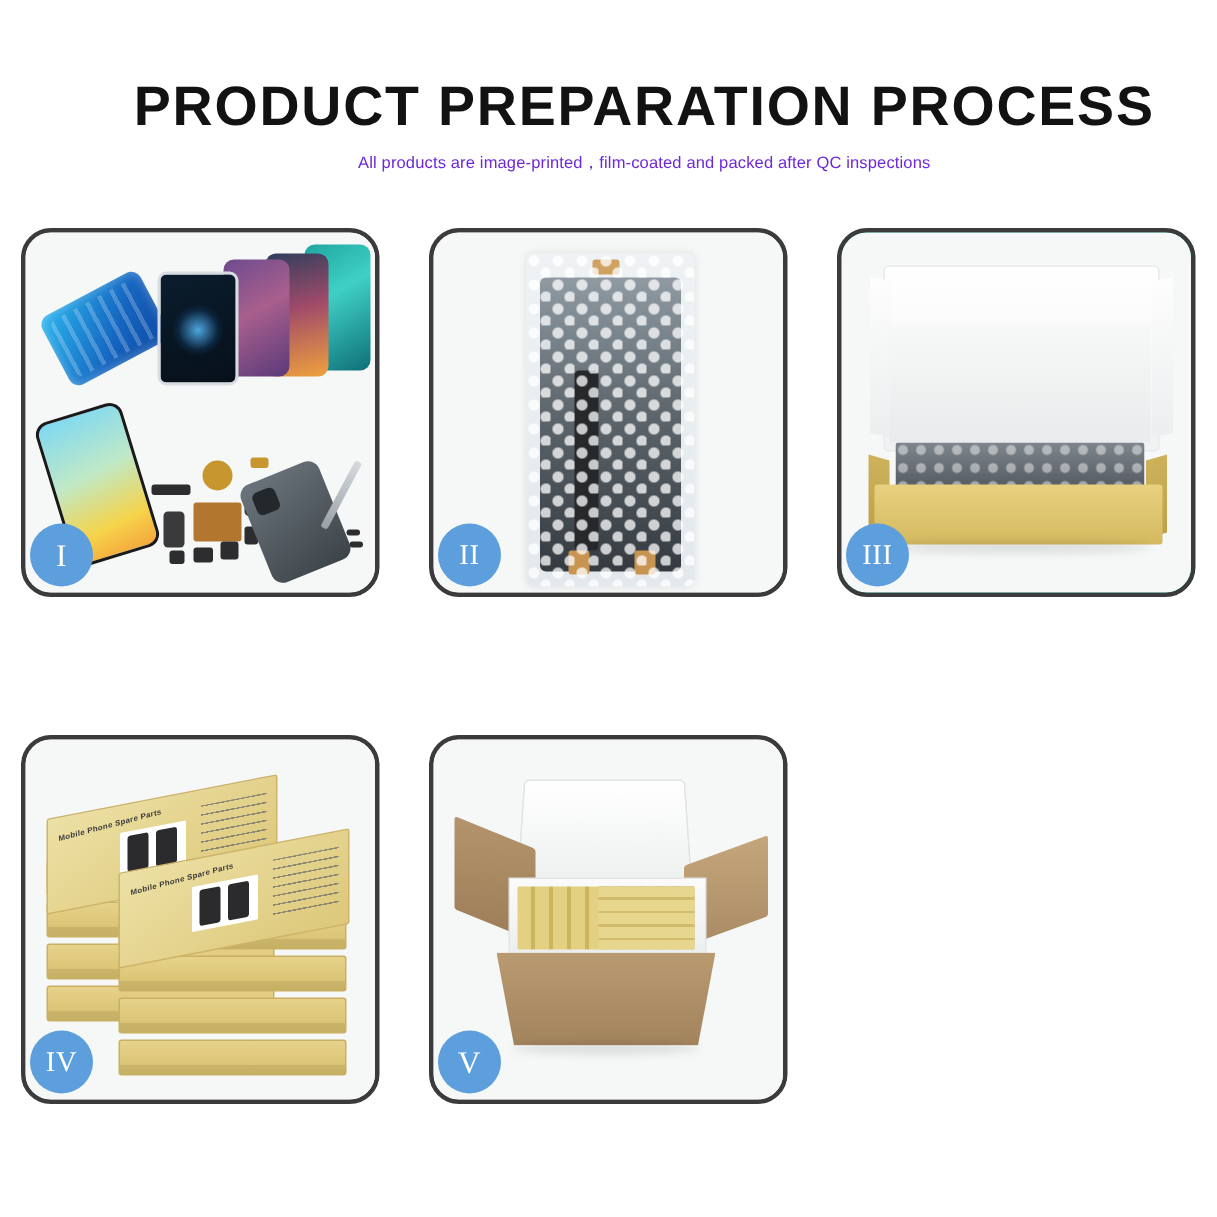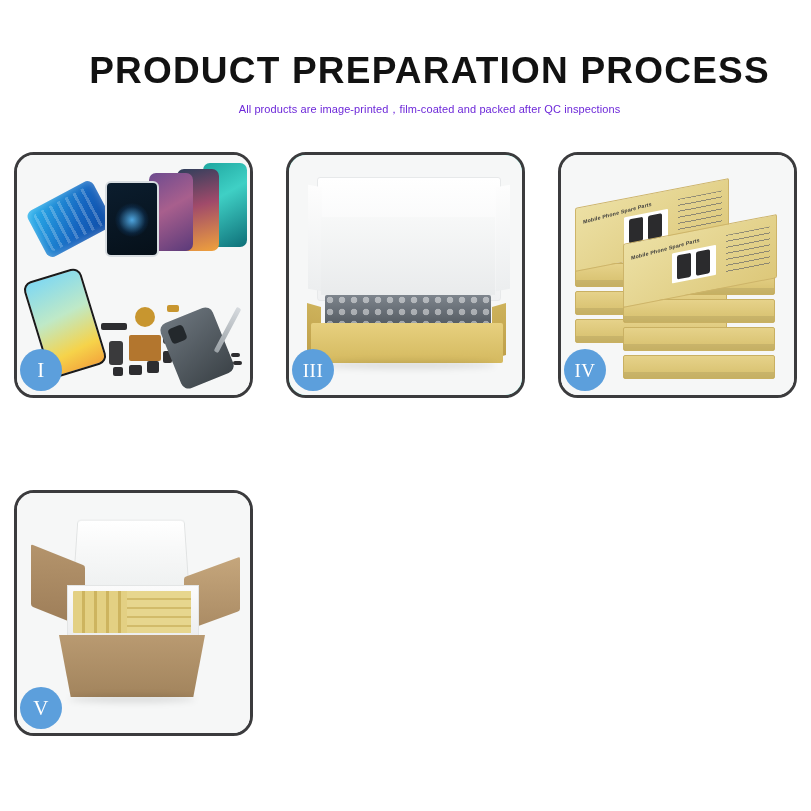--- a/index.html
+++ b/index.html
@@ -341,20 +341,33 @@
         <div class="chip" style="left:146px;top:196px;width:9px;height:12px;"></div>
         <div class="chip gold" style="left:150px;top:150px;width:12px;height:7px;border-radius:2px;"></div>
         <div class="ph backplate"></div>
         <div class="tweezer"></div>
         <div class="chip" style="left:214px;top:198px;width:9px;height:4px;"></div>
         <div class="chip" style="left:216px;top:206px;width:9px;height:4px;"></div>
       </div>
       <div class="badge">I</div>
     </div>
 
+    <div class="card c2">
+      <div class="photo">
+        <div class="bubblepack">
+          <div class="inner"></div>
+          <div class="tab"></div>
+          <div class="flexcable"></div>
+          <div class="conn a"></div>
+          <div class="conn b"></div>
+          <div class="bubbles"></div>
+        </div>
+      </div>
+      <div class="badge two">II</div>
+    </div>
 
     <div class="card c3">
       <div class="photo">
         <div class="box3-lid"></div>
         <div class="box3-foam"></div>
         <div class="box3-items"></div>
         <div class="box3-left"></div>
         <div class="box3-right"></div>
         <div class="box3-front"></div>
         <div class="box3-shadow"></div>

